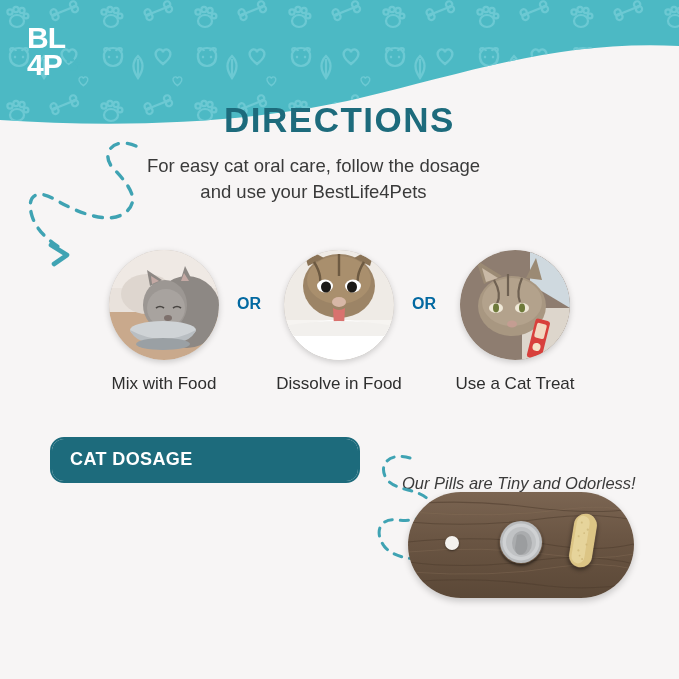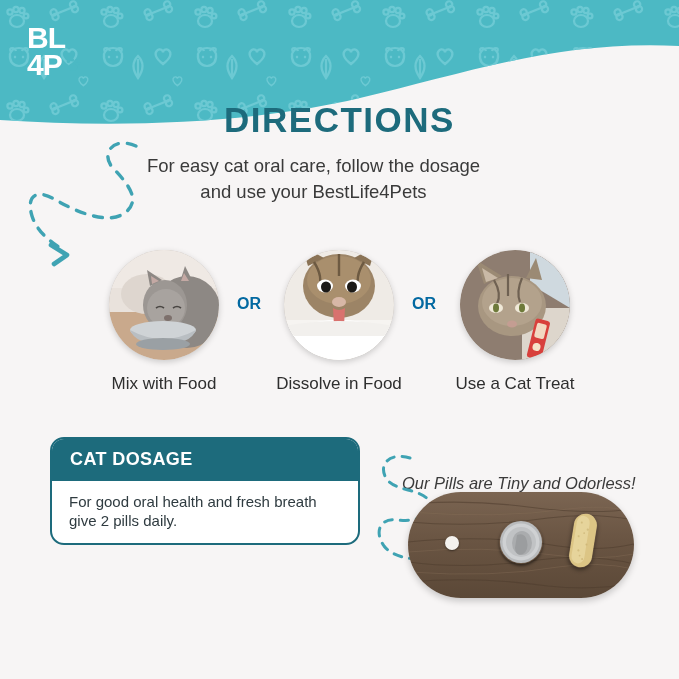--- a/index.html
+++ b/index.html
@@ -282,21 +282,20 @@
           </g>
         </svg>
       </div>
       <div class="cap">Use a Cat Treat</div>
     </div>
 
   </div>
 
   <div class="card">
     <div class="card-head">CAT DOSAGE</div>
-    <div class="card-row">For good oral health and fresh breath give 2 pills daily.</div>
   </div>
 
   <div class="pill-cap">Our Pills are Tiny and Odorless!</div>
 
   <svg class="pill-arrow" viewBox="0 0 86 132">
     <g fill="none" stroke="#3fa3b3" stroke-width="3" stroke-linecap="round" stroke-dasharray="8 8">
       <path d="M34 6 C14 0 2 12 10 26 C18 40 46 36 54 50 C62 64 38 70 20 68 C4 66 -2 80 8 94 C18 107 44 110 62 104"></path>
     </g>
     <path d="M52 92 L68 100 L56 110" fill="none" stroke="#3fa3b3" stroke-width="4.2" stroke-linecap="round" stroke-linejoin="round"></path>
   </svg>

